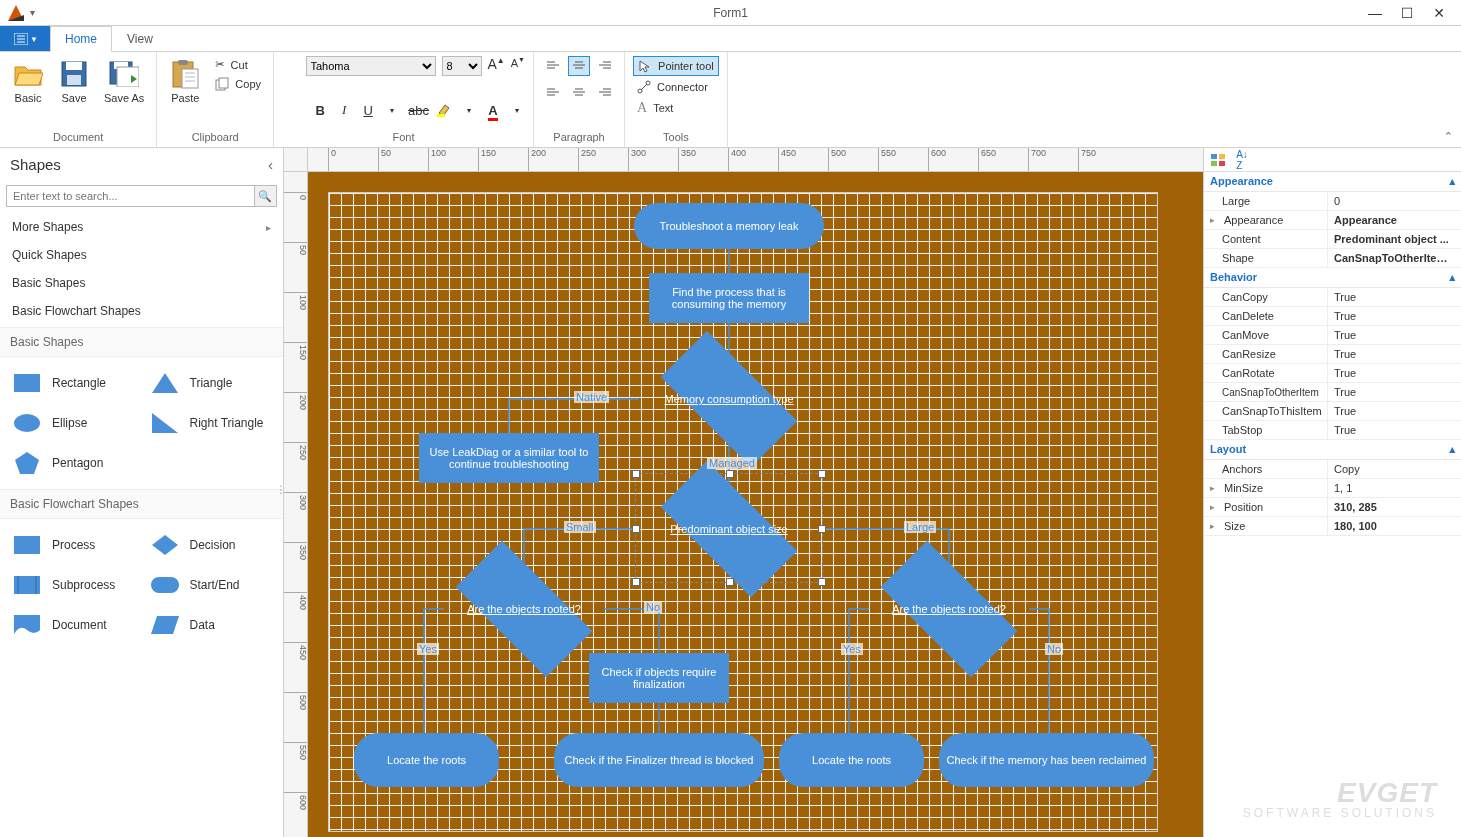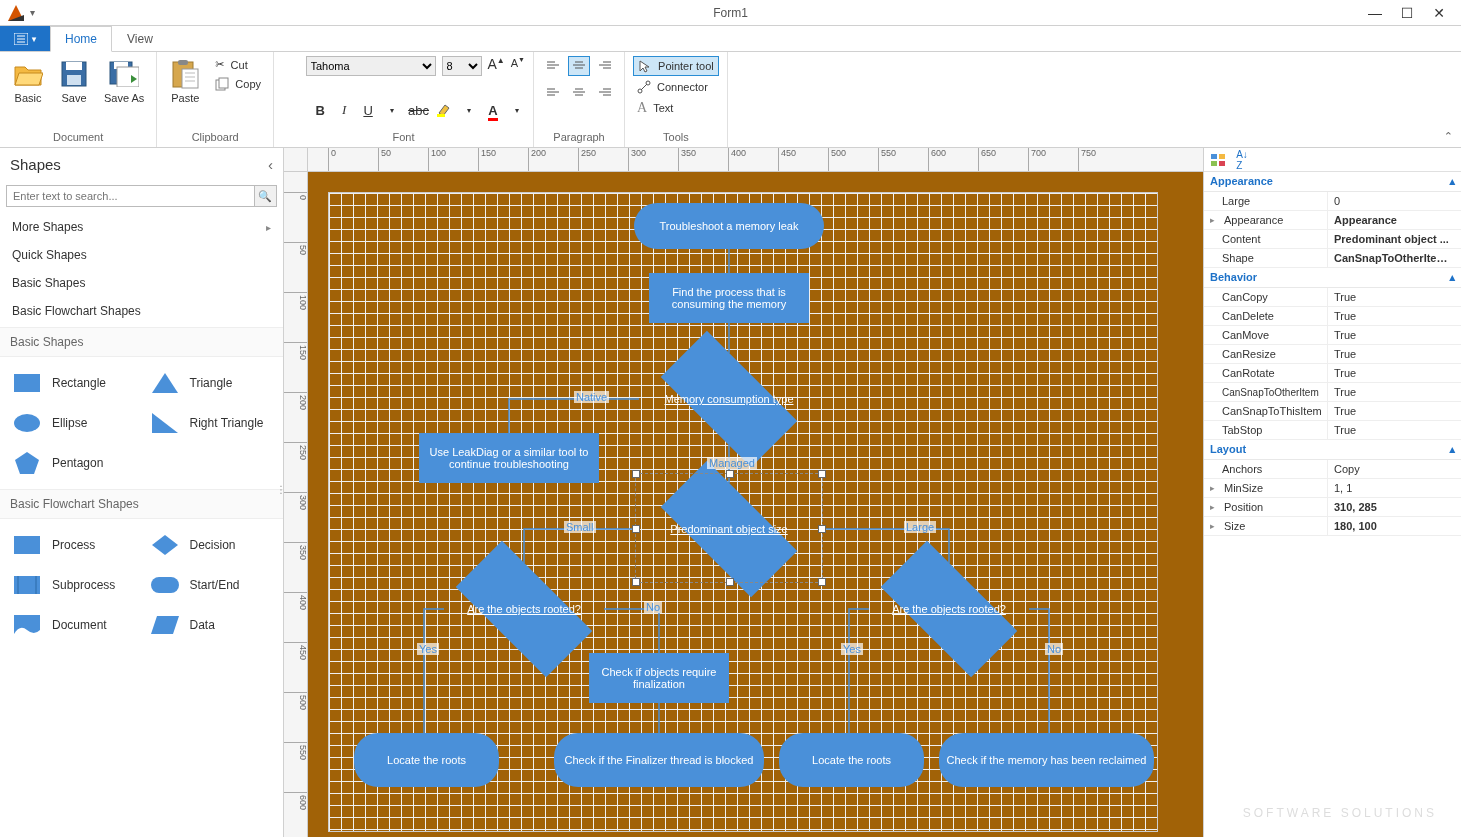--- a/index.html
+++ b/index.html
@@ -632,14 +632,15 @@
             <span class="exp">▸</span>
             <span>Size</span>
           </div>
           <div class="pval">180, 100</div>
         </div>
     </div>
   </div>
 </div>
 
 <div class="watermark">
+  <div>EVGET</div>
   <div class="sub">SOFTWARE SOLUTIONS</div>
 </div>
 
 </body></html>

